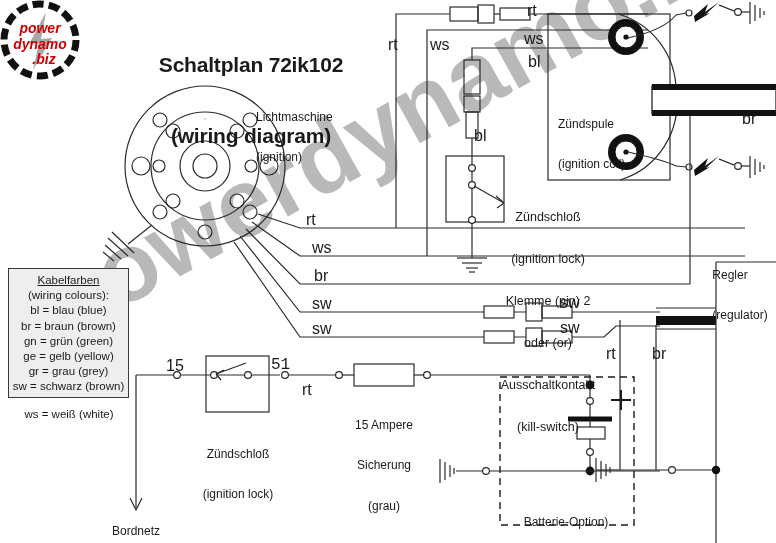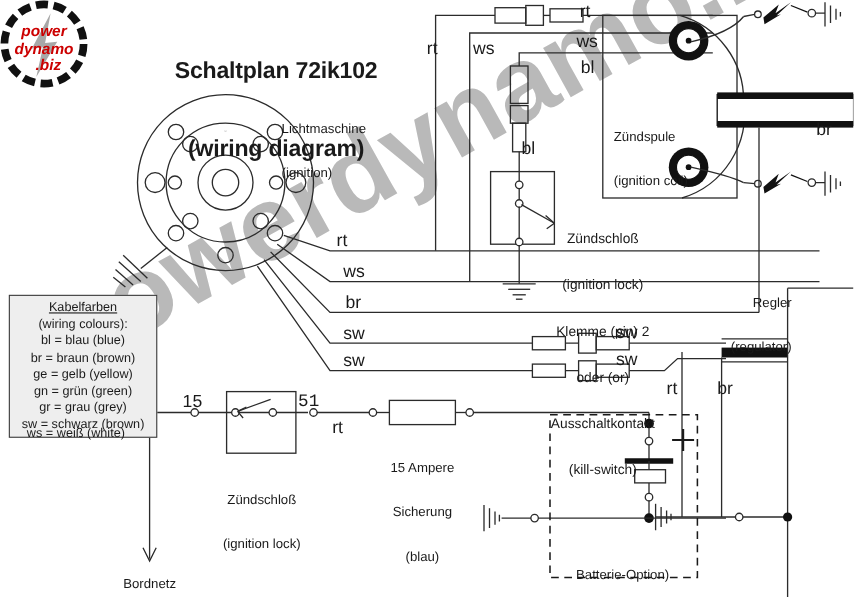--- a/index.html
+++ b/index.html
@@ -9,21 +9,21 @@
   #stage > svg{position:absolute;left:0;top:0;}
   .lbl{position:absolute;font-family:"Liberation Sans",sans-serif;
        color:#1a1a1a;line-height:1.12;white-space:pre;}
   .ctr{text-align:center;transform:translateX(-50%);}
   .t-title{font-size:21px;font-weight:bold;letter-spacing:-.2px;}
   .t-comp{font-size:12px;}
   .t-wire{font-size:16px;}
   .t-small{font-size:12.5px;}
   .t-leg{font-size:11.5px;}
   .t-pin{font-size:16px;}
-  #legendbox{position:absolute;left:8px;top:268px;width:135px;
+  #legendbox{position:absolute;left:8px;top:268px;width:121px;
      border:1px solid #3a3a3a;background:#eeeeee;box-sizing:border-box;
      padding:4px 2px 3px 2px;text-align:center;}
   #legendbox div{font-size:11.5px;line-height:1.32;color:#1a1a1a;}
   #legendbox .hd{text-decoration:underline;}
   #logo{position:absolute;left:7px;top:6px;width:80px;height:80px;}
   #wm{position:absolute;left:0;top:0;width:776px;height:543px;
       pointer-events:none;overflow:hidden;}
   #wm span{position:absolute;left:22px;top:262px;
       font-family:"Liberation Sans",sans-serif;font-weight:bold;
       font-size:97px;color:#b9b9b9;white-space:nowrap;
@@ -274,34 +274,34 @@
 
   <div class="lbl ctr t-small" style="left:548px;top:182px;text-align:center;">
     <div>Zündschloß</div>
     <div>(ignition lock)</div>
     <div>Klemme (pin) 2</div>
     <div>oder (or)</div>
     <div>Ausschaltkontakt</div>
     <div>(kill-switch)</div>
   </div>
 
-  <div class="lbl ctr t-comp" style="left:692px;top:242px;text-align:right;">
+  <div class="lbl ctr t-comp" style="left:740px;top:242px;text-align:left;">
     <div>Regler</div>
     <div>(regulator)</div>
   </div>
 
   <div class="lbl ctr t-comp" style="left:238px;top:421px;text-align:center;">
     <div>Zündschloß</div>
     <div>(ignition lock)</div>
   </div>
 
   <div class="lbl ctr t-comp" style="left:384px;top:392px;text-align:center;">
     <div>15 Ampere</div>
     <div>Sicherung</div>
-    <div>(blau)</div>
+    <div>(grau)</div>
   </div>
 
   <div class="lbl ctr t-comp" style="left:566px;top:489px;text-align:center;">
     <div>Batterie-Option)</div>
     
   </div>
 
   <div class="lbl ctr t-comp" style="left:136px;top:498px;text-align:center;">
     <div>Bordnetz</div>
     
@@ -330,20 +330,20 @@
 
   <div class="lbl t-wire" style="left:606px;top:345px;">rt</div>
   <div class="lbl t-wire" style="left:652px;top:345px;">br</div>
   <div class="lbl t-wire" style="left:302px;top:381px;">rt</div>
 
   <div id="legendbox">
     <div class="hd">Kabelfarben</div>
     <div>(wiring colours):</div>
     <div>bl = blau (blue)</div>
     <div>br = braun (brown)</div>
+    <div>gn = grün (green)</div>
     <div>ge = gelb (yellow)</div>
-    <div>gn = grün (green)</div>
     <div>gr = grau (grey)</div>
     <div>sw = schwarz (brown)</div>
   </div>
-  <div class="lbl ctr t-leg" style="left:69px;top:388px;">ws = weiß (white)</div>
+  <div class="lbl ctr t-leg" style="left:69px;top:408px;">ws = weiß (white)</div>
 
 </div>
 
 </body></html>

